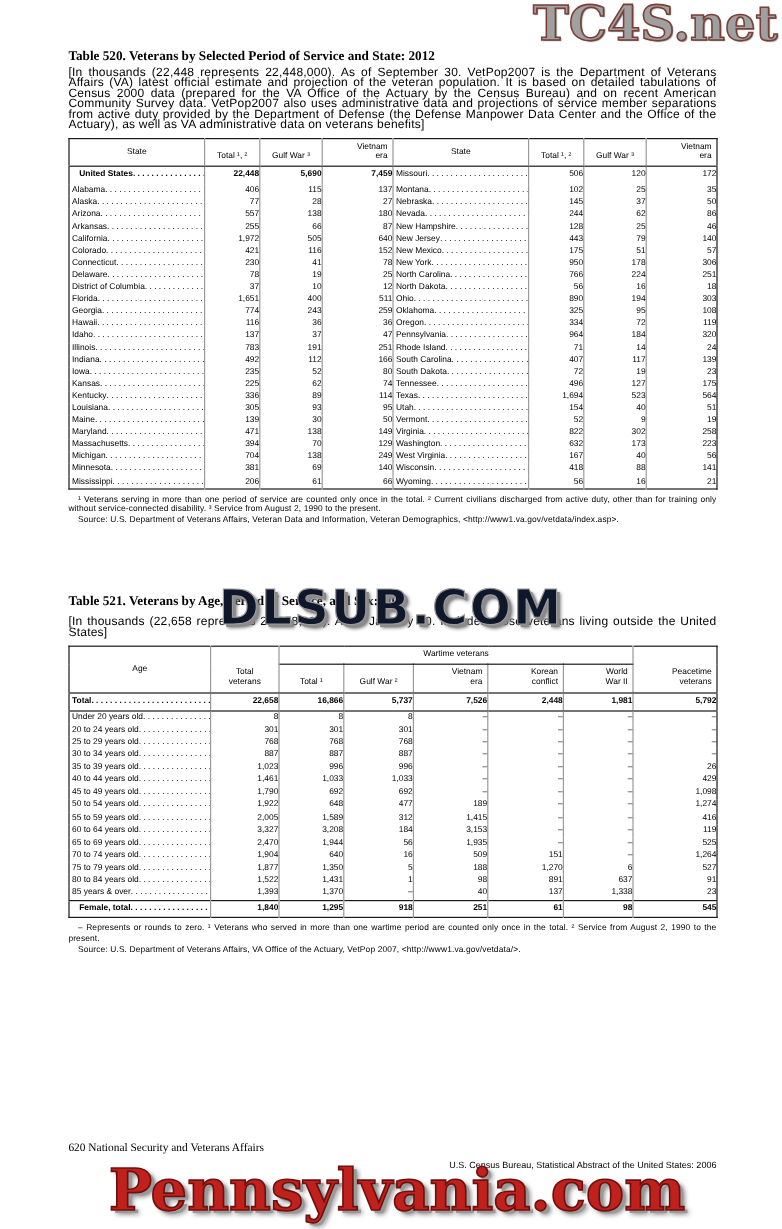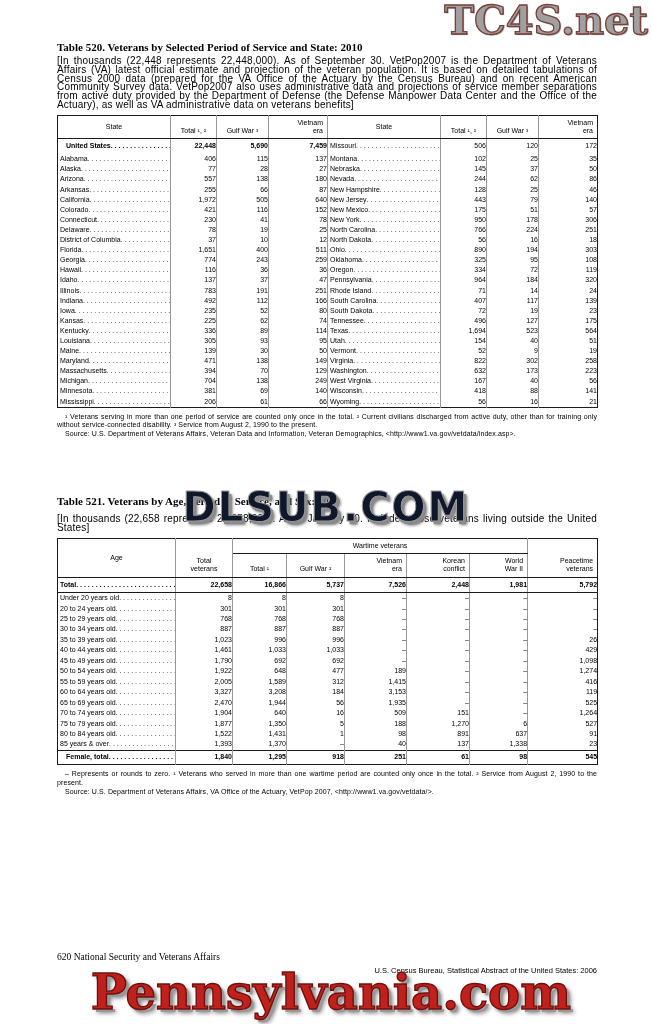--- a/index.html
+++ b/index.html
@@ -73,21 +73,21 @@
     font-family:"DejaVu Serif","Liberation Serif",serif;
     color:#c0211c; -webkit-text-stroke:1.4px #6e100d;
     text-shadow:3px 3px 0 #999, 4px 4px 4px #777;
   }
 </style>
 </head>
 <body>
 
 <div class="content">
 
-  <h2 class="tbl-title" id="title520">Table 520. Veterans by Selected Period of Service and State: 2010</h2>
+  <h2 class="tbl-title" id="title520">Table 520. Veterans by Selected Period of Service and State: 2012</h2>
   <p class="note">[In thousands (22,448 represents 22,448,000). As of September 30. VetPop2007 is the Department of Veterans Affairs (VA) latest official estimate and projection of the veteran population. It is based on detailed tabulations of Census 2000 data (prepared for the VA Office of the Actuary by the Census Bureau) and on recent American Community Survey data. VetPop2007 also uses administrative data and projections of service member separations from active duty provided by the Department of Defense (the Defense Manpower Data Center and the Office of the Actuary), as well as VA administrative data on veterans benefits]</p>
 
   <table class="data" id="t520">
     <colgroup>
       <col style="width:113px">
         <col style="width:46px">
         <col style="width:52px">
         <col style="width:59px">
       <col style="width:113px">
         <col style="width:46px">

